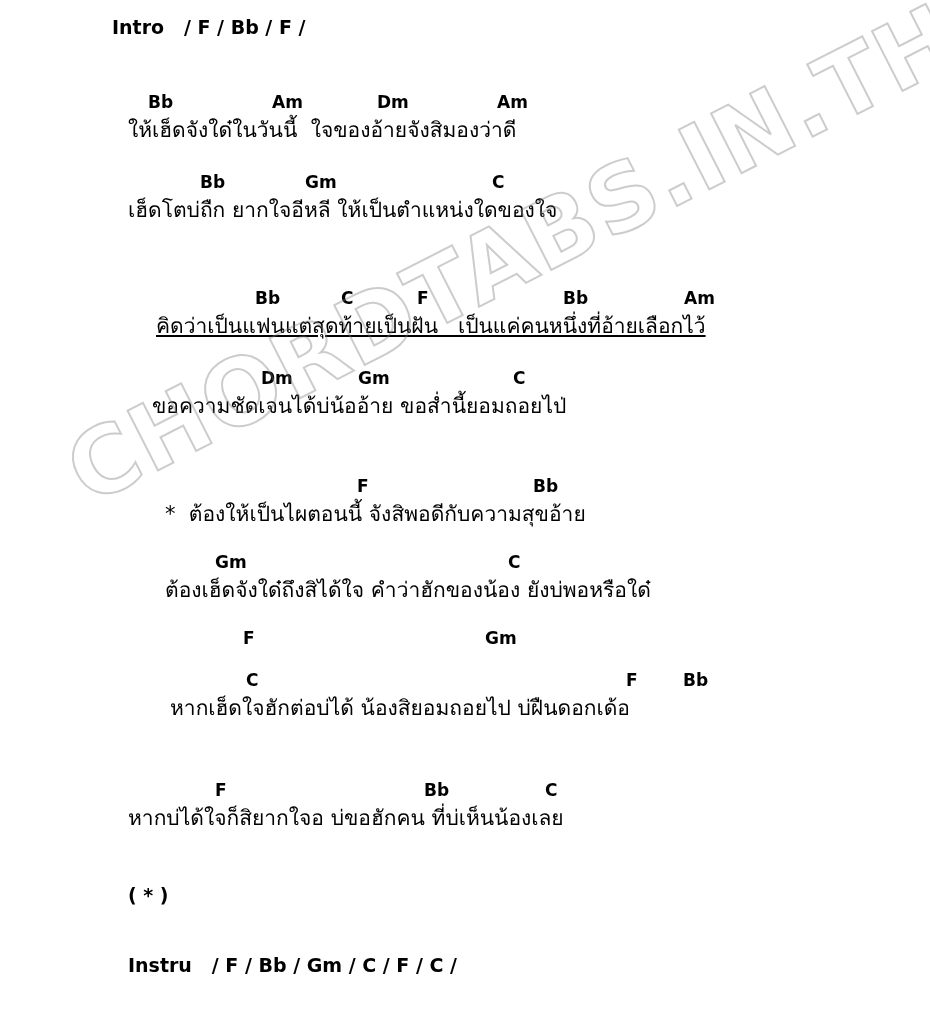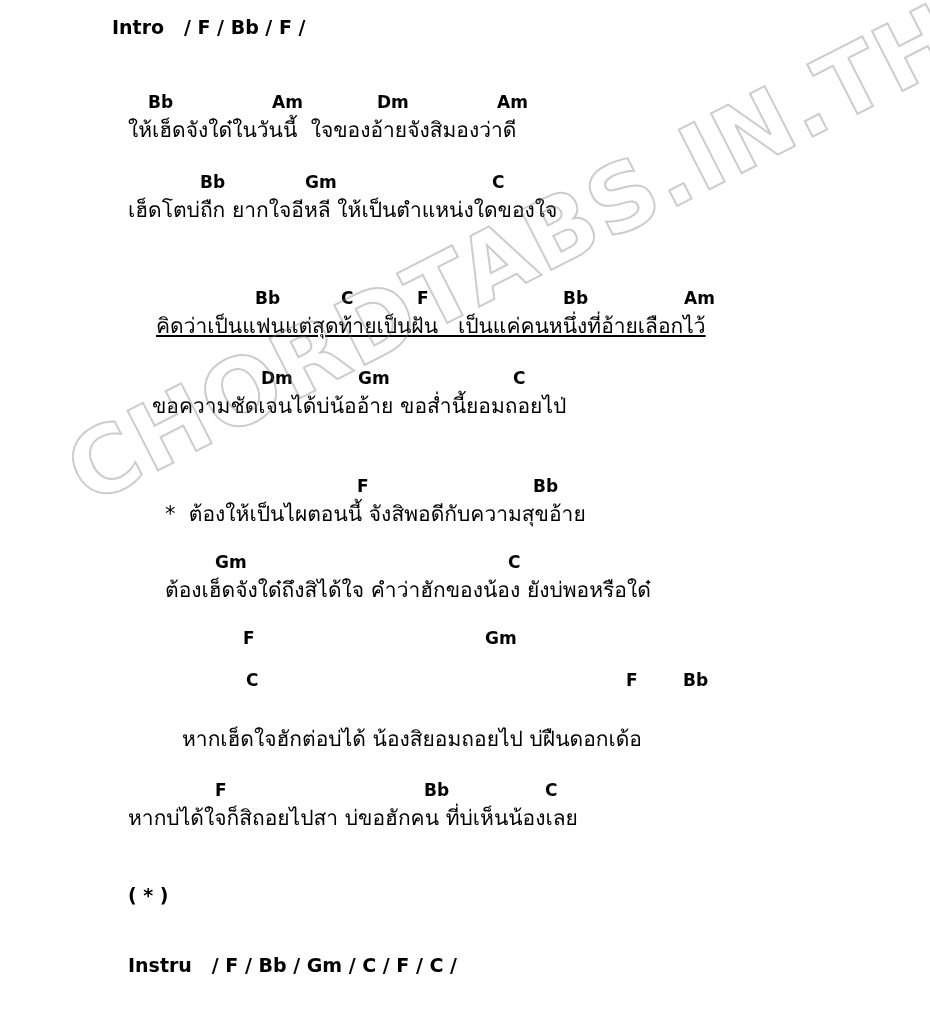--- a/index.html
+++ b/index.html
@@ -110,21 +110,21 @@
     <div style="height: 48px;"></div>
     <div class="line chord-line"><span class="tok" style="left: 357px;">F</span><span class="tok" style="left: 533px;">Bb</span></div>
     <div class="line lyric-line"><span class="tok" style="left: 165px;">*  ต้องให้เป็นไผตอนนี้ จังสิพอดีกับความสุขอ้าย</span></div>
     <div style="height: 16px;"></div>
     <div class="line chord-line"><span class="tok" style="left: 215px;">Gm</span><span class="tok" style="left: 508px;">C</span></div>
     <div class="line lyric-line"><span class="tok" style="left: 165px; text-align: center;">ต้องเฮ็ดจังใด๋ถึงสิได้ใจ คำว่าฮักของน้อง ยังบ่พอหรือใด๋</span></div>
     <div style="height: 16px;"></div>
     <div class="line chord-line"><span class="tok" style="left: 243px;">F</span><span class="tok" style="left: 485px;">Gm</span></div>
     <div style="height: 16px;"></div>
     <div class="line chord-line"><span class="tok" style="left: 246px;">C</span><span class="tok" style="left: 626px;">F</span><span class="tok" style="left: 683px;">Bb</span></div>
-    <div class="line lyric-line"><span class="tok" style="left: 182px; margin-top: 31px;">หากเฮ็ดใจฮักต่อบ่ได้ น้องสิยอมถอยไป บ่ฝืนดอกเด้อ</span></div>
+    <div class="line lyric-line"><span class="tok" style="left: 170px;">หากเฮ็ดใจฮักต่อบ่ได้ น้องสิยอมถอยไป บ่ฝืนดอกเด้อ</span></div>
     <div style="height: 50px;"></div>
     <div class="line chord-line"><span class="tok" style="left: 215px;">F</span><span class="tok" style="left: 424px;">Bb</span><span class="tok" style="left: 545px;">C</span></div>
-    <div class="line lyric-line"><span class="tok" style="left: 128px;">หากบ่ได้ใจก็สิถอยไปสา บ่ขอฮักคน ที่บ่เห็นน้องเลย</span></div>
+    <div class="line lyric-line"><span class="tok" style="left: 128px;">หากบ่ได้ใจก็สิยากใจอ บ่ขอฮักคน ที่บ่เห็นน้องเลย</span></div>
     <div style="height: 44px;"></div>
     <div class="line section-line"><span class="tok" style="left: 128px;">( * )</span></div>
     <div style="height: 36px;"></div>
     <div class="line section-line"><span class="tok" style="left: 128px;">Instru   / F / Bb / Gm / C / F / C /</span></div>
   </div>
 
 </body></html>

